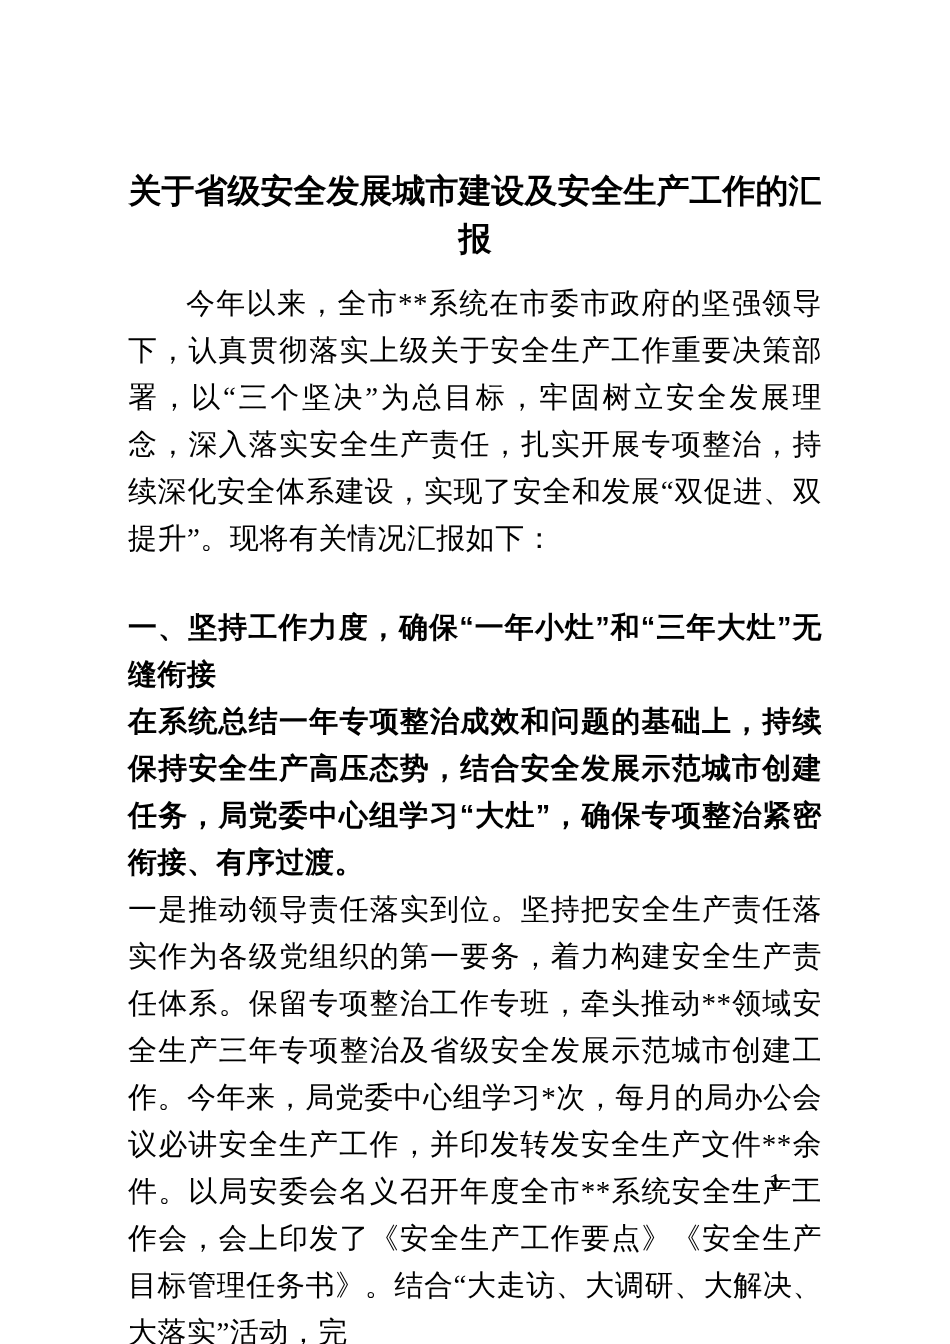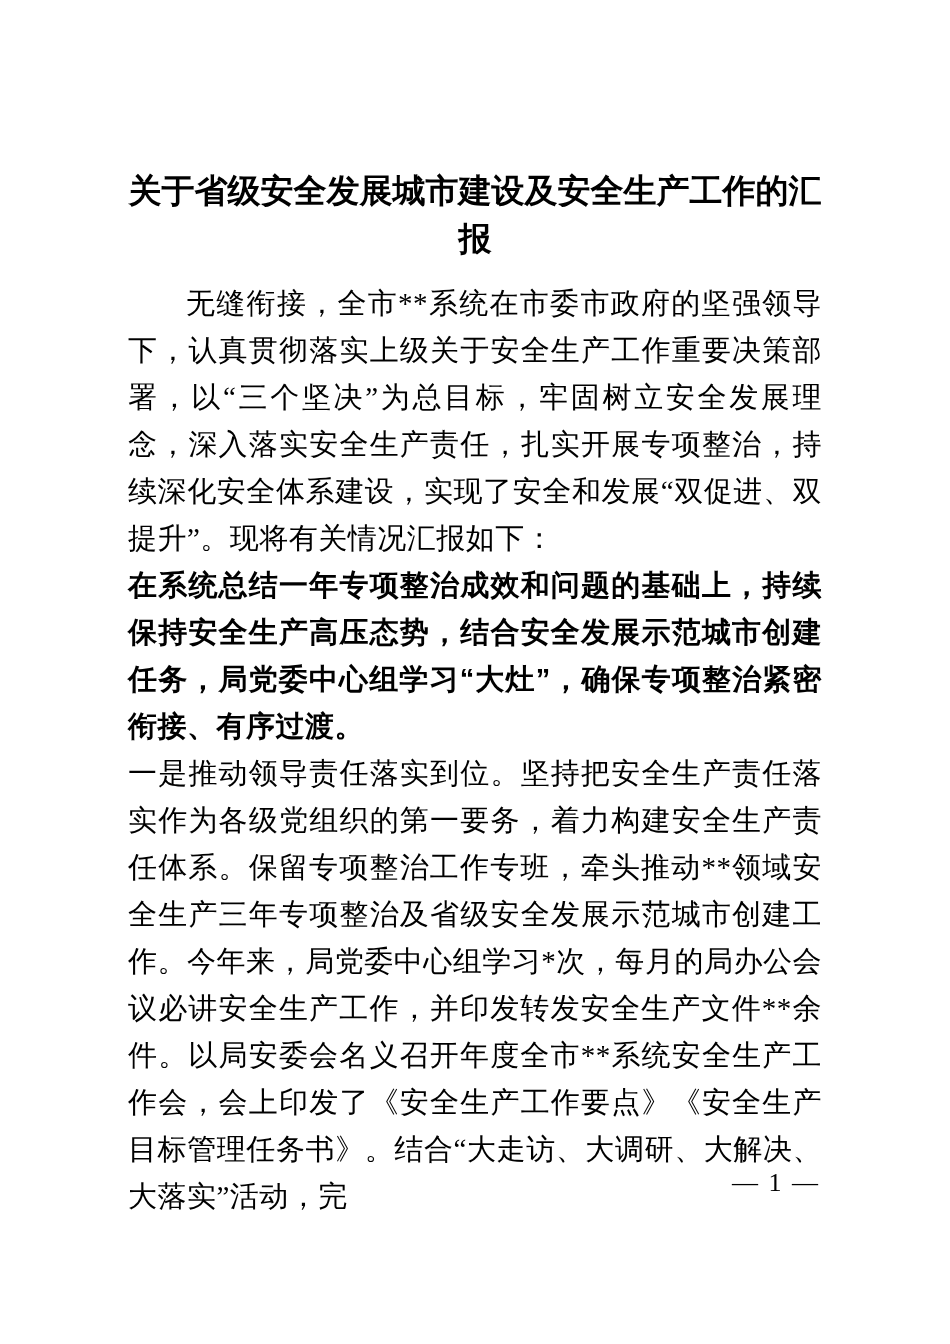--- a/index.html
+++ b/index.html
@@ -63,22 +63,23 @@
       letter-spacing: 2px;
     }
   </style>
 </head>
 <body>
 
 <div class="page">
 
   <h1 class="doc-title">关于省级安全发展城市建设及安全生产工作的汇报</h1>
 
-  <p class="para para-indent">无缝衔接，全市**系统在市委市政府的坚强领导下，认真贯彻落实上级关于安全生产工作重要决策部署，以“三个坚决”为总目标，牢固树立安全发展理念，深入落实安全生产责任，扎实开展专项整治，持续深化安全体系建设，实现了安全和发展“双促进、双提升”。现将有关情况汇报如下：</p>
+  <p class="para para-indent">今年以来，全市**系统在市委市政府的坚强领导下，认真贯彻落实上级关于安全生产工作重要决策部署，以“三个坚决”为总目标，牢固树立安全发展理念，深入落实安全生产责任，扎实开展专项整治，持续深化安全体系建设，实现了安全和发展“双促进、双提升”。现将有关情况汇报如下：</p>
 
+  <h2 class="section-heading">一、坚持工作力度，确保“一年小灶”和“三年大灶”无缝衔接</h2>
 
   <p class="para para-bold">在系统总结一年专项整治成效和问题的基础上，持续保持安全生产高压态势，结合安全发展示范城市创建任务，局党委中心组学习“大灶”，确保专项整治紧密衔接、有序过渡。</p>
 
   <p class="para">一是推动领导责任落实到位。坚持把安全生产责任落实作为各级党组织的第一要务，着力构建安全生产责任体系。保留专项整治工作专班，牵头推动**领域安全生产三年专项整治及省级安全发展示范城市创建工作。今年来，局党委中心组学习*次，每月的局办公会议必讲安全生产工作，并印发转发安全生产文件**余件。以局安委会名义召开年度全市**系统安全生产工作会，会上印发了《安全生产工作要点》《安全生产目标管理任务书》。结合“大走访、大调研、大解决、大落实”活动，完</p>
 
   <div class="page-number">— 1 —</div>
 
 </div>
 
 </body></html>

